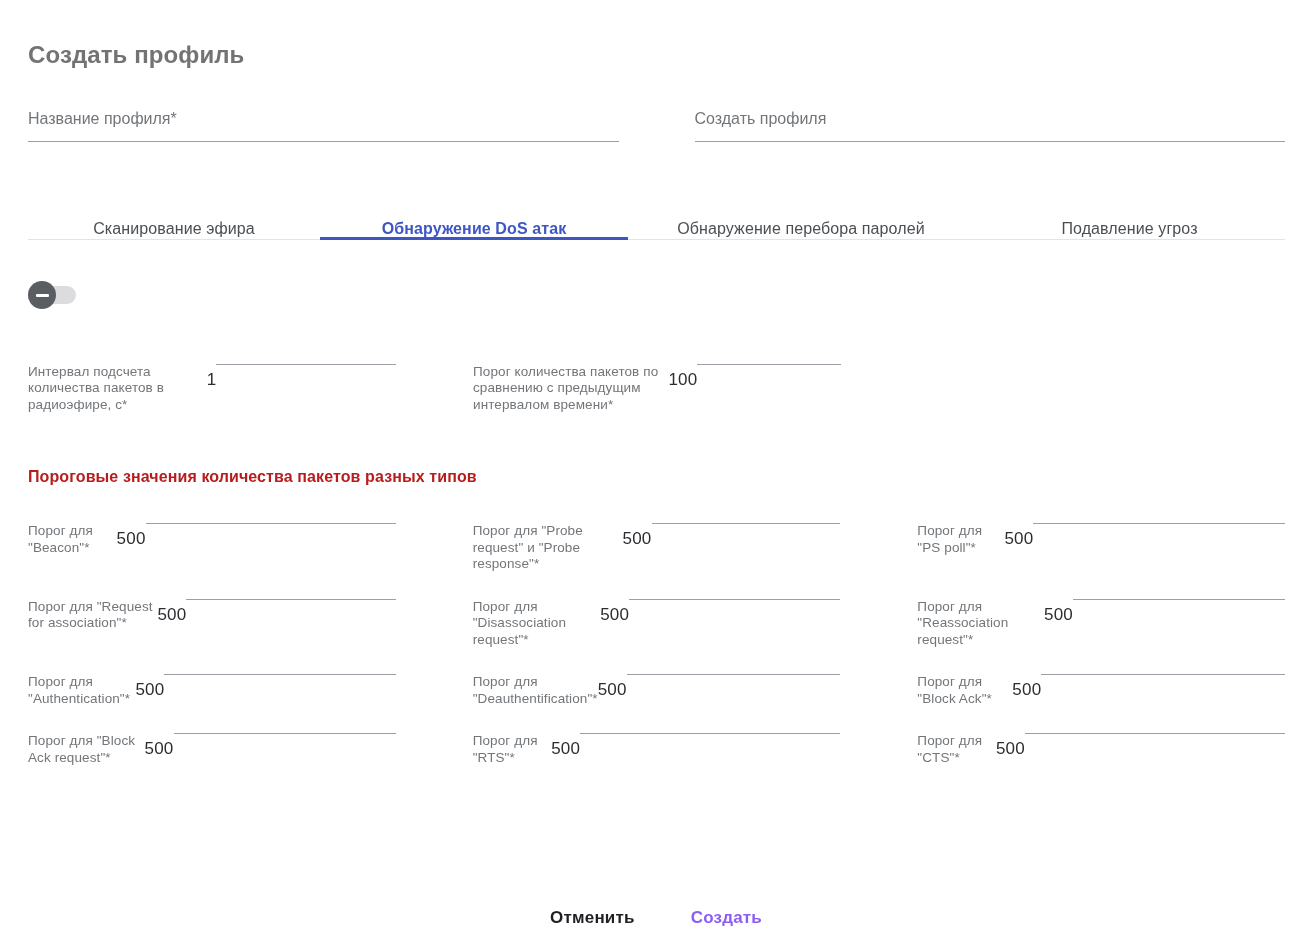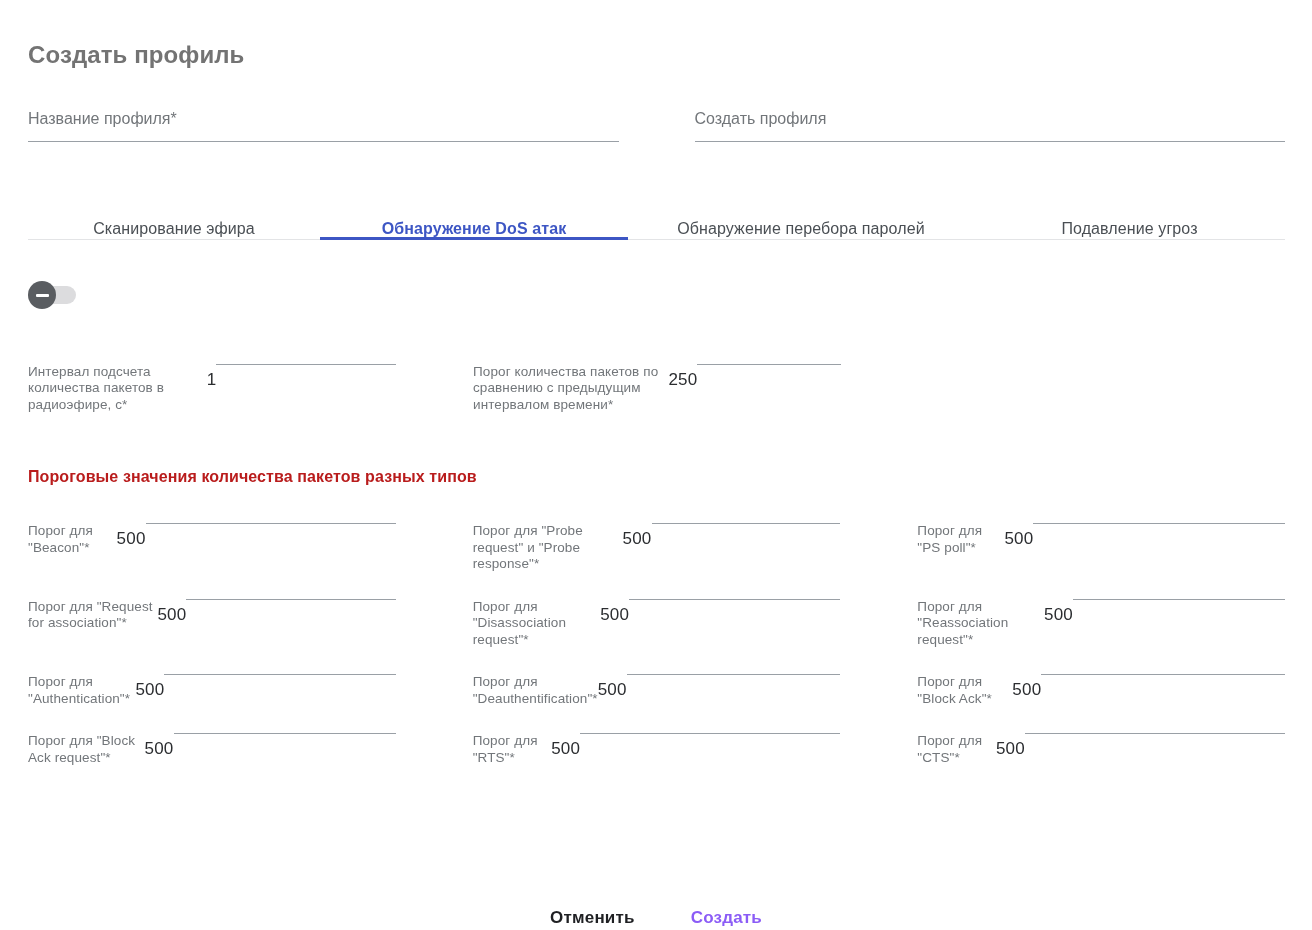--- a/index.html
+++ b/index.html
@@ -297,21 +297,21 @@
     <div class="cell">
       <div class="inp">
         <div class="inp-label">Интервал подсчета количества пакетов в радиоэфире, с*</div>
         <div class="inp-value">1</div>
         <div class="inp-underline"></div>
       </div>
     </div>
     <div class="cell">
       <div class="inp">
         <div class="inp-label">Порог количества пакетов по сравнению с предыдущим интервалом времени*</div>
-        <div class="inp-value">250</div>
+        <div class="inp-value">100</div>
         <div class="inp-underline"></div>
       </div>
     </div>
   </div>
 
   <div class="section-title">Пороговые значения количества пакетов разных типов</div>
 
   <div class="thresholds">
 
     <div class="grid-row">

